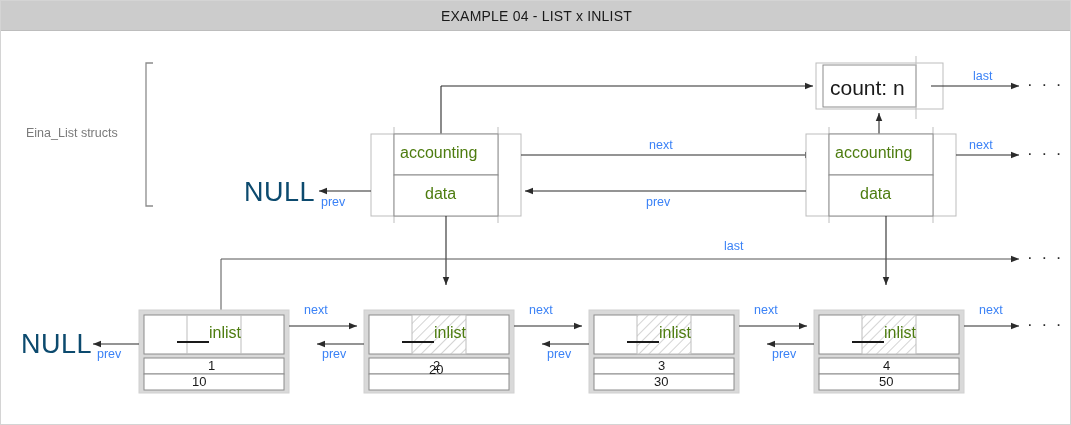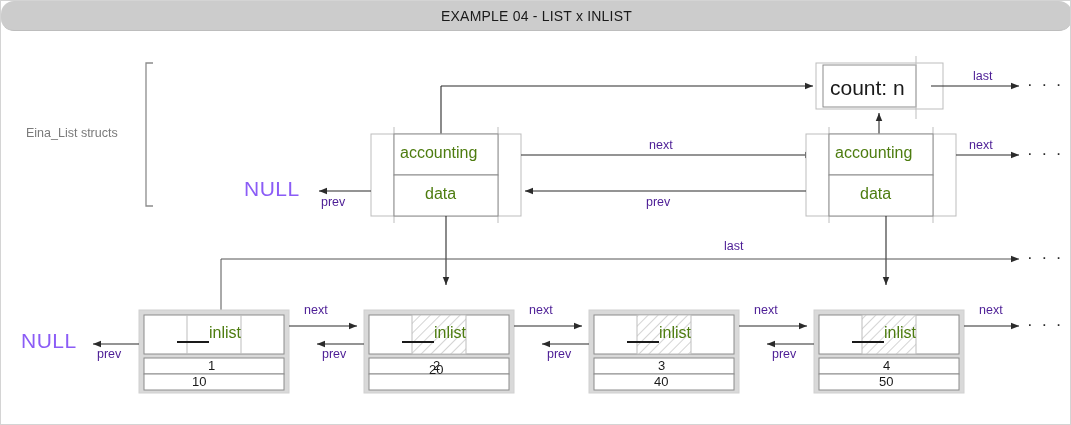--- a/index.html
+++ b/index.html
@@ -5,29 +5,29 @@
 <style>
   html,body{margin:0;padding:0;background:#fff;}
   body{font-family:"Liberation Sans","DejaVu Sans",sans-serif;}
   #page{
     position:relative;width:1071px;height:425px;background:#ffffff;
     border:1px solid #d4d4d4;box-sizing:border-box;overflow:hidden;
   }
   #title-bar{
     position:absolute;left:0;top:0;width:1071px;height:30px;
     background:#cccccc;border-bottom:1px solid #bdbdbd;box-sizing:border-box;
-    display:flex;align-items:center;justify-content:center;border-radius:13px;
+    display:flex;align-items:center;justify-content:center;
   }
   #title-bar .t{font-size:14px;color:#1a1a1a;letter-spacing:.2px;}
   #canvas{position:absolute;left:0;top:30px;width:1071px;height:395px;}
   svg#diagram{position:absolute;left:0;top:0;width:1071px;height:395px;display:block;}
 
   .lbl{position:absolute;white-space:nowrap;}
-  .lbl-arrow{font-size:12.5px;color:#4c1d95;}
-  .lbl-null{font-size:21px;color:#8b5cf6;letter-spacing:.5px;}
+  .lbl-arrow{font-size:12.5px;color:#3b82f6;}
+  .lbl-null{font-size:27px;color:#0c4a6e;letter-spacing:.5px;}
   .lbl-brace{font-size:12.5px;color:#7a7a7a;}
   .lbl-cell{font-size:16px;color:#4d7c0f;}
   .lbl-cell-sm{font-size:13px;color:#1a1a1a;}
   .lbl-count{font-size:21px;color:#1a1a1a;}
   .lbl-dots{font-size:17px;color:#2b2b2b;letter-spacing:2px;}
 
   #legend{
     position:absolute;left:9px;top:386px;width:1053px;height:30px;
     display:flex;align-items:center;gap:7px;
   }
@@ -219,21 +219,21 @@
     <span class="lbl lbl-arrow" style="left:321px;top:316px;">prev</span>
     <span class="lbl lbl-cell" style="left:433px;top:293px;">inlist</span>
     <span class="lbl lbl-arrow" style="left:528px;top:272px;">next</span>
     <span class="lbl lbl-cell-sm" style="left:432px;top:327px;">2</span>
     <span class="lbl lbl-cell-sm" style="left:428px;top:331px;">20</span>
 
     <span class="lbl lbl-arrow" style="left:546px;top:316px;">prev</span>
     <span class="lbl lbl-cell" style="left:658px;top:293px;">inlist</span>
     <span class="lbl lbl-arrow" style="left:753px;top:272px;">next</span>
     <span class="lbl lbl-cell-sm" style="left:657px;top:327px;">3</span>
-    <span class="lbl lbl-cell-sm" style="left:653px;top:343px;">40</span>
+    <span class="lbl lbl-cell-sm" style="left:653px;top:343px;">30</span>
 
     <span class="lbl lbl-arrow" style="left:771px;top:316px;">prev</span>
     <span class="lbl lbl-cell" style="left:883px;top:293px;">inlist</span>
     <span class="lbl lbl-arrow" style="left:978px;top:272px;">next</span>
     <span class="lbl lbl-dots" style="left:1026px;top:284px;">· · ·</span>
     <span class="lbl lbl-cell-sm" style="left:882px;top:327px;">4</span>
     <span class="lbl lbl-cell-sm" style="left:878px;top:343px;">50</span>
 
     <div id="legend">
       <svg class="sw" viewBox="0 0 13 13">

